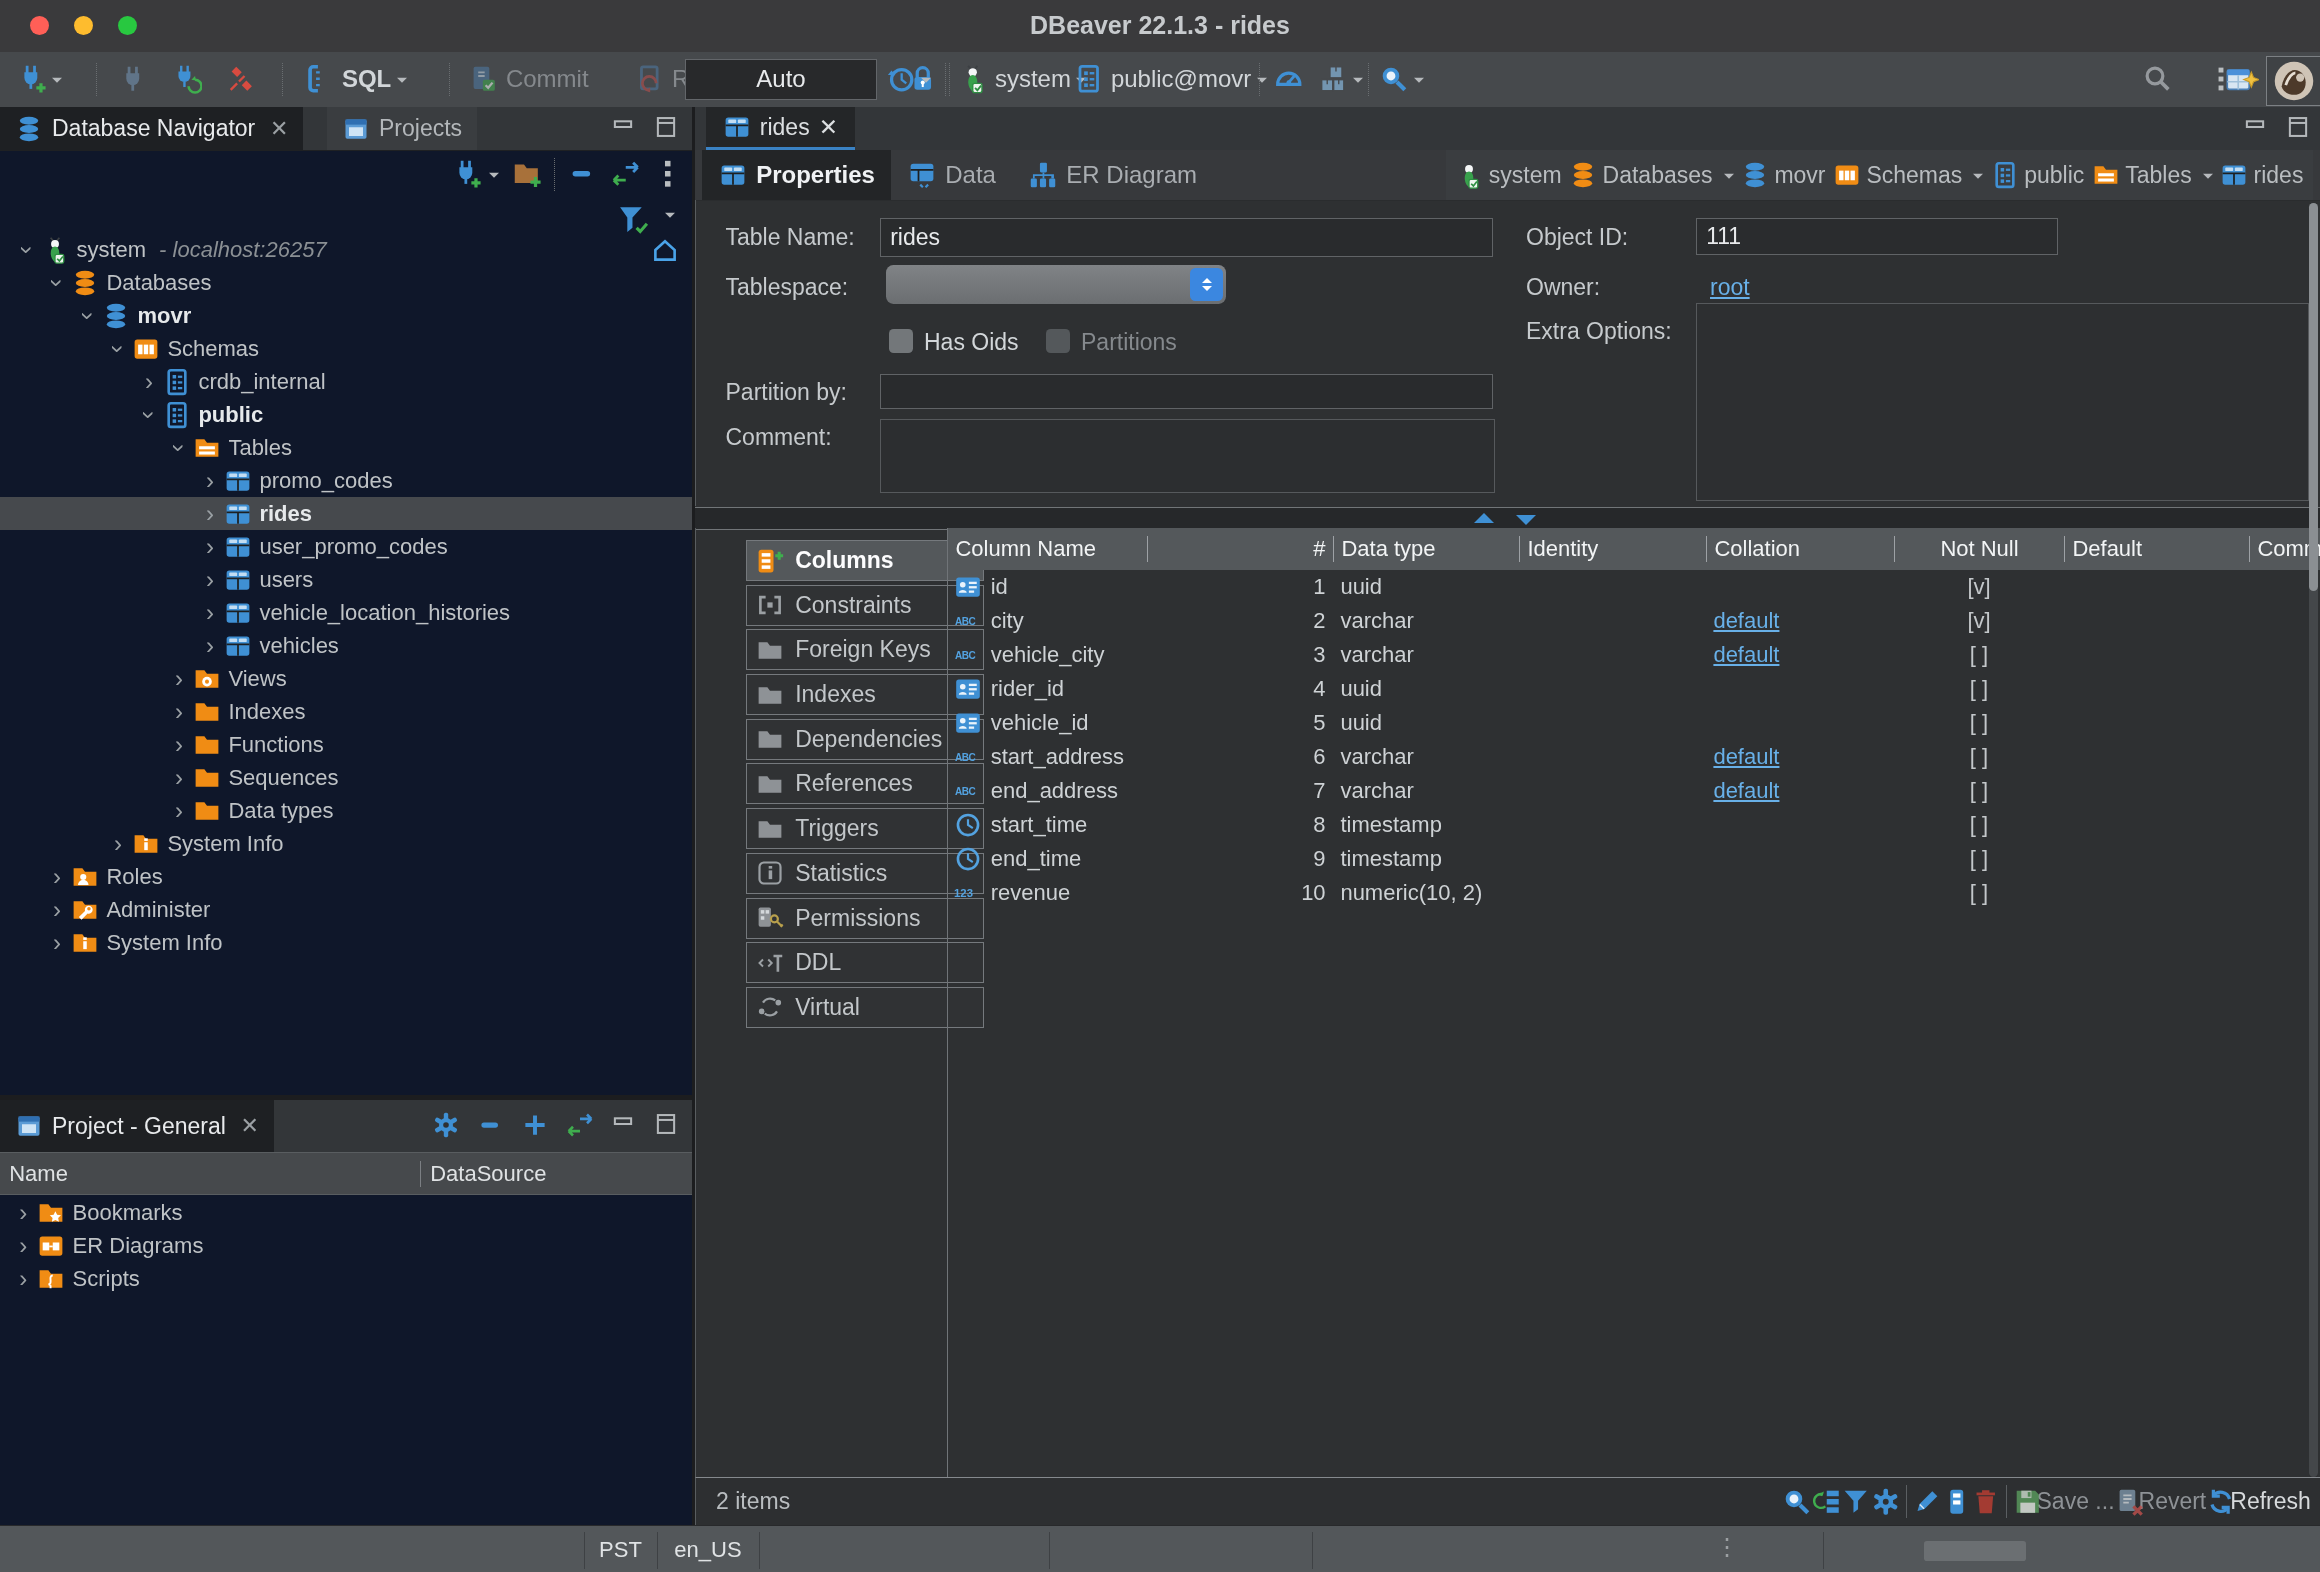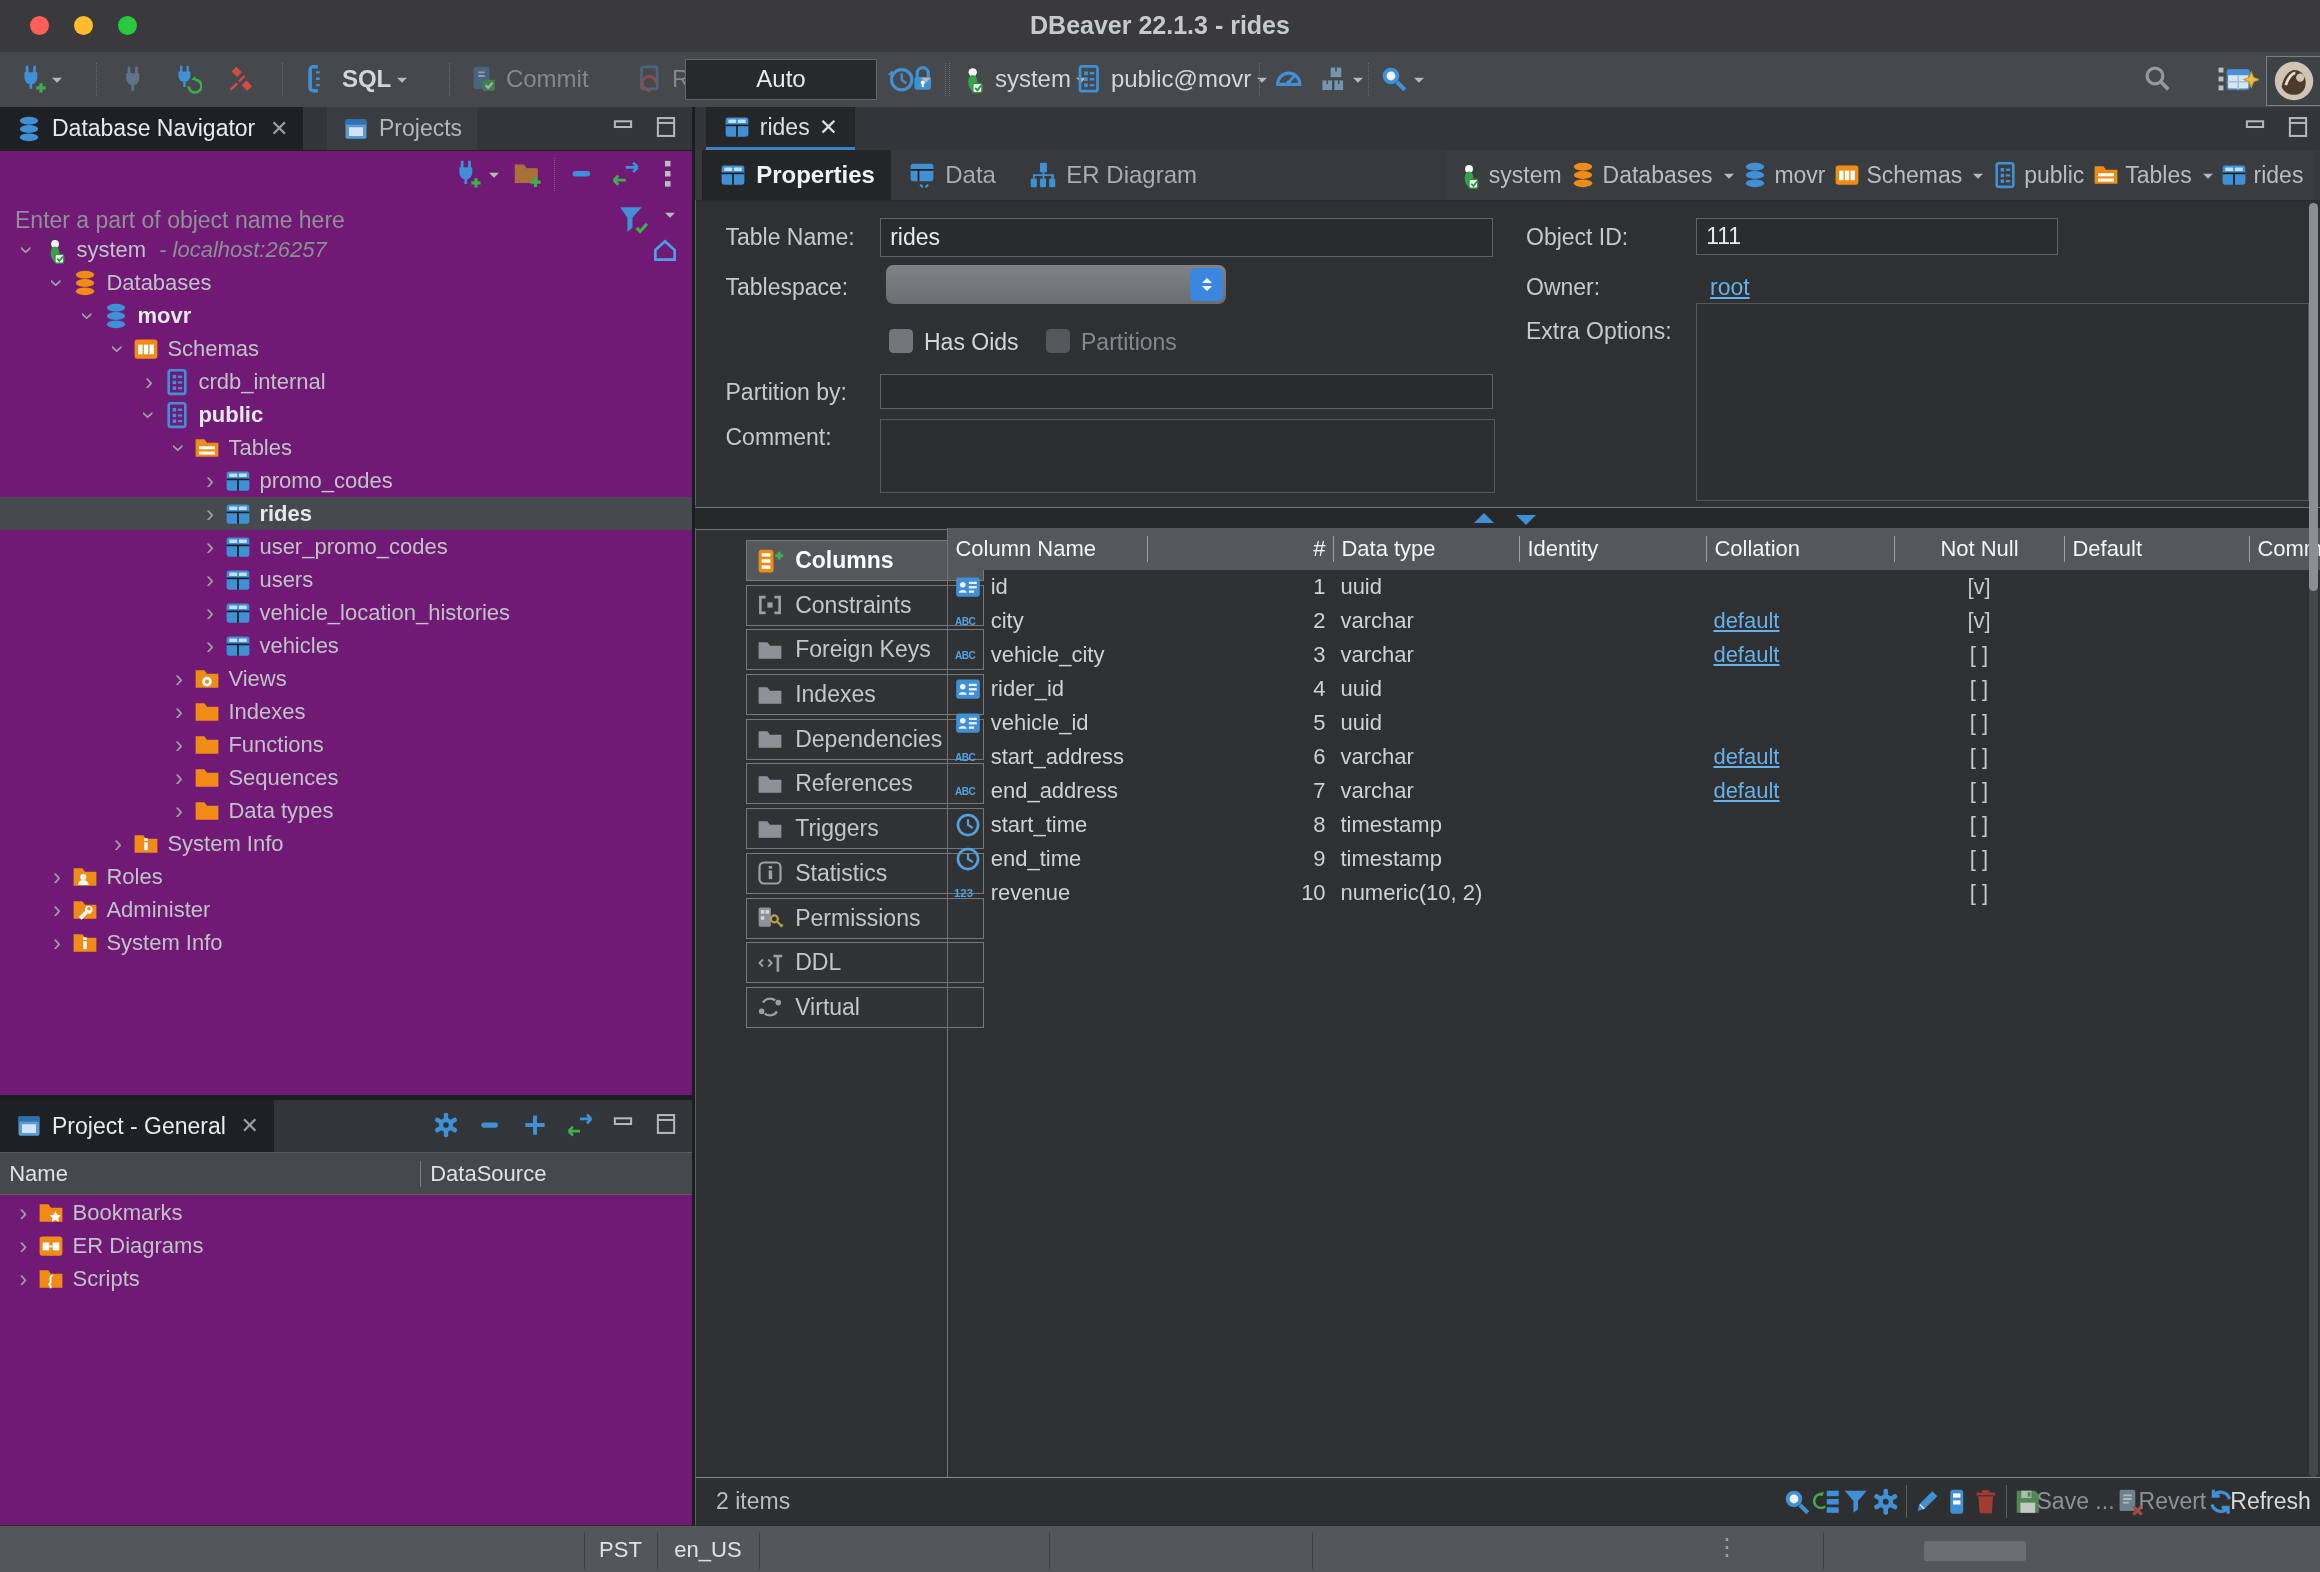--- a/index.html
+++ b/index.html
@@ -20,21 +20,21 @@
   
   #toolbar{left:0;top:52px;width:2320px;height:55px;background:#46494c;border-bottom:0.9px solid #353739;}
   #toolbar .tb{position:absolute;top:12px;display:flex;align-items:center;}
   #toolbar .lbl{font-size:24px;color:#d2d6d9;margin-left:7.4px;}
   #toolbar .lbl.dis{color:#85898d;}
   #toolbar .vsep{position:absolute;top:11px;}
   #auto-combo{position:absolute;left:685px;top:6.5px;width:190px;height:39px;background:#28292b;border:0.9px solid #63666a;
      display:flex;align-items:center;justify-content:center;color:#e8eaec;font-size:24px;}
   #avatar-box{position:absolute;left:2266px;top:3.7px;width:54px;height:48px;border:1.8px solid #7c8084;display:flex;align-items:center;justify-content:center;background:#3f4245;}
   
-  #leftpanel{left:0;top:107px;width:692px;height:1418px;background:#701a75;}
+  #leftpanel{left:0;top:107px;width:692px;height:1418px;background:#0f172a;}
   #vsplit{left:692px;top:107px;width:2.8px;height:1418px;background:#1c1d1f;border-right:0.9px solid #595d60;}
   .tabbar{position:absolute;left:0;width:100%;height:43px;background:#333639;border-bottom:0.9px solid #1f2123;}
   .tab{position:absolute;top:0;height:43px;display:flex;align-items:center;padding:0 14.8px;gap:9.2px;font-size:23px;color:#b3b7ba;background:#3a3d40;}
   .tab.active{background:#1e2023;color:#e8eaec;}
   .tab .x{color:#9ba0a4;font-size:22px;margin-left:5.5px;}
   .wctl{position:absolute;display:flex;gap:16.6px;top:7.4px;}
   
   #navtools{position:absolute;left:0;top:43px;width:692px;height:48px;display:flex;justify-content:flex-end;align-items:center;gap:13px;padding-right:9.2px;box-sizing:border-box;}
   #navfilter{position:absolute;left:0;top:91px;width:692px;height:44px;}
   #navfilter input{position:absolute;left:13px;top:3.7px;width:591px;height:35px;background:transparent;border:none;outline:none;color:#c9cdd1;font-size:23px;font-family:inherit;}
@@ -443,21 +443,20 @@
           <svg viewBox="0 0 32 32">
             <g fill="#b9bdc0">
               <rect x="13" y="2" width="6" height="6"></rect>
               <rect x="13" y="13" width="6" height="6"></rect>
               <rect x="13" y="24" width="6" height="6"></rect>
             </g>
           </svg>
         </span>
     </div>
     <div id="navfilter">
-      <input type="text" placeholder="Enter a part of object name here" style="">
       <span class="ic" style="position:absolute;right:42px;top:3.7px;width:33px;height:33px;">
           <svg viewBox="0 0 32 32">
             <path d="M3 5h21L15 15v10l-5 4V15z" fill="#3f90d4"></path>
             <path d="M19 25l3.5 3.5L29 21" stroke="#3fae4e" stroke-width="3" fill="none"></path>
           </svg>
         </span>
       <span class="caret" style="position:absolute;right:16.6px;top:11px;"></span>
     </div>
     <div id="navtree">
         <div class="trow">

